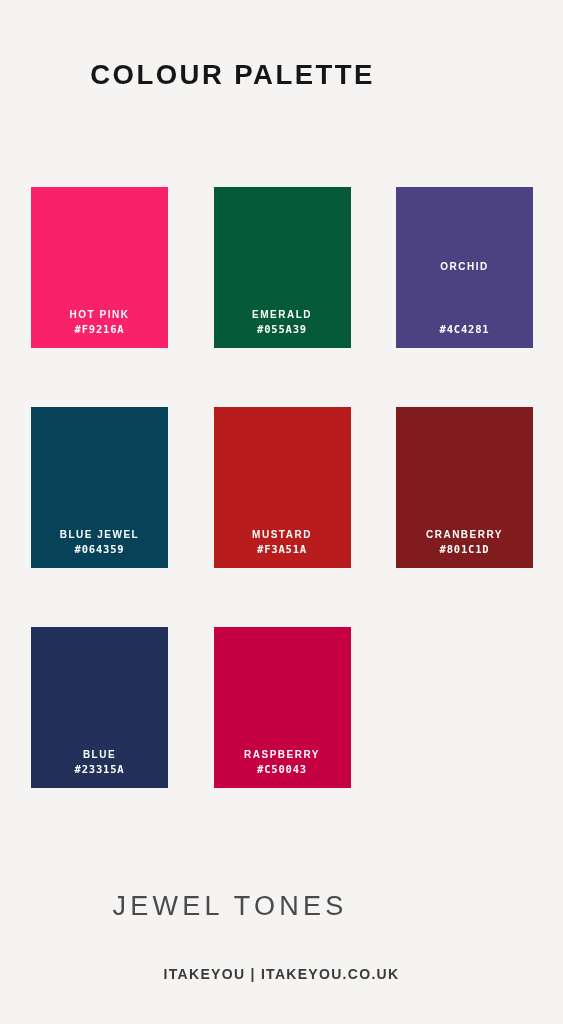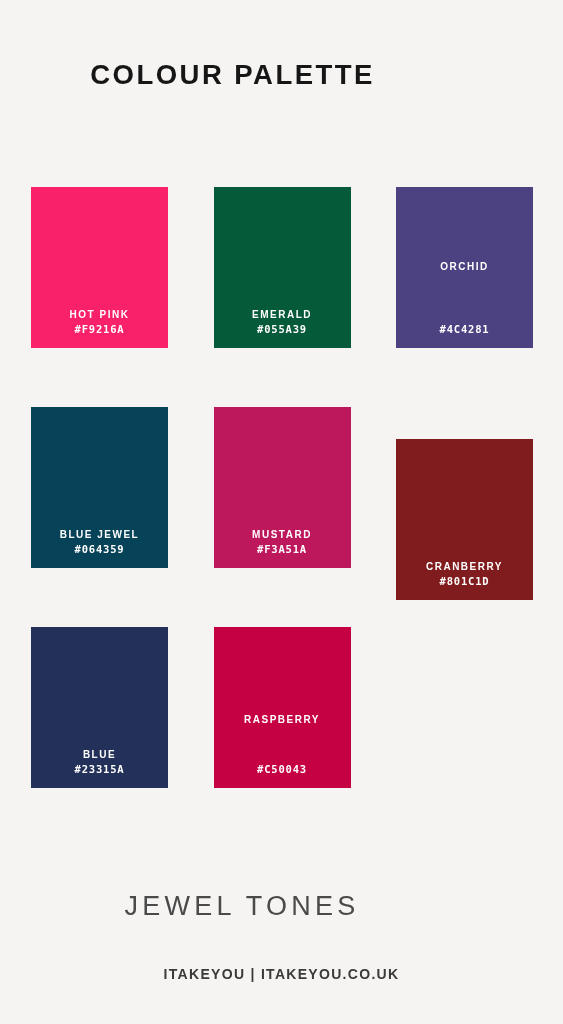--- a/index.html
+++ b/index.html
@@ -77,21 +77,21 @@
   .swatch-hex {
     font-family: "DejaVu Sans Mono", "Liberation Mono", monospace;
     font-size: 10.5px;
     letter-spacing: 0.8px;
   }
 
   
   .footer-title-wrap {
     position: absolute;
     top: 893px;
-    left: 12px;
+    left: 0;
     width: 460px;
     text-align: center;
   }
   .footer-title {
     display: inline-block;
     font-family: "Liberation Sans", sans-serif;
     font-weight: 300;
     font-size: 27px;
     letter-spacing: 4.2px;
     color: #4a4a4a;
@@ -133,33 +133,33 @@
         <div class="swatch-hex" style="color: rgb(255, 255, 255);">#055A39</div>
       </div>
       <div class="swatch" style="background: rgb(76, 66, 129); gap: 48px;">
         <div class="swatch-name" style="color: rgb(255, 255, 255);">ORCHID</div>
         <div class="swatch-hex" style="color: rgb(255, 255, 255);">#4C4281</div>
       </div>
       <div class="swatch" style="background: rgb(6, 67, 89);">
         <div class="swatch-name" style="color: rgb(255, 255, 255);">BLUE JEWEL</div>
         <div class="swatch-hex" style="color: rgb(255, 255, 255);">#064359</div>
       </div>
-      <div class="swatch" style="background: #be185d;">
+      <div class="swatch" style="background: #b91c1c;">
         <div class="swatch-name" style="color: rgb(255, 255, 255);">MUSTARD</div>
         <div class="swatch-hex" style="color: rgb(255, 255, 255);">#F3A51A</div>
       </div>
-      <div class="swatch" style="background: rgb(128, 28, 29); margin-top: 32px;">
+      <div class="swatch" style="background: rgb(128, 28, 29);">
         <div class="swatch-name" style="color: rgb(255, 255, 255);">CRANBERRY</div>
         <div class="swatch-hex" style="color: rgb(255, 255, 255);">#801C1D</div>
       </div>
       <div class="swatch" style="background: rgb(35, 49, 90);">
         <div class="swatch-name" style="color: rgb(255, 255, 255);">BLUE</div>
         <div class="swatch-hex" style="color: rgb(255, 255, 255);">#23315A</div>
       </div>
-      <div class="swatch" style="background: rgb(197, 0, 67); gap: 35px;">
+      <div class="swatch" style="background: rgb(197, 0, 67);">
         <div class="swatch-name" style="color: rgb(255, 255, 255);">RASPBERRY</div>
         <div class="swatch-hex" style="color: rgb(255, 255, 255);">#C50043</div>
       </div>
     </div>
 
   <div class="footer-title-wrap">
     <div class="footer-title" style="color: rgb(74, 74, 74);">JEWEL TONES</div>
   </div>
 
   <div class="footer-credit-wrap">

